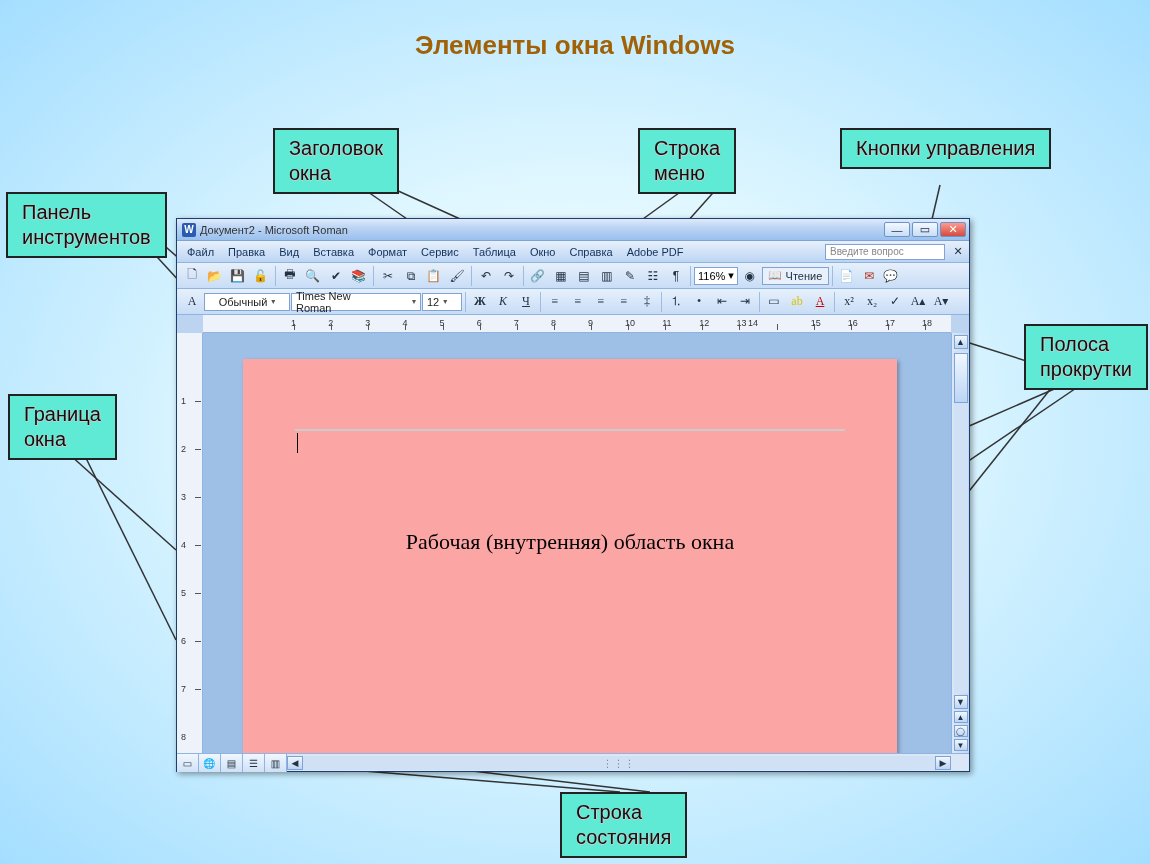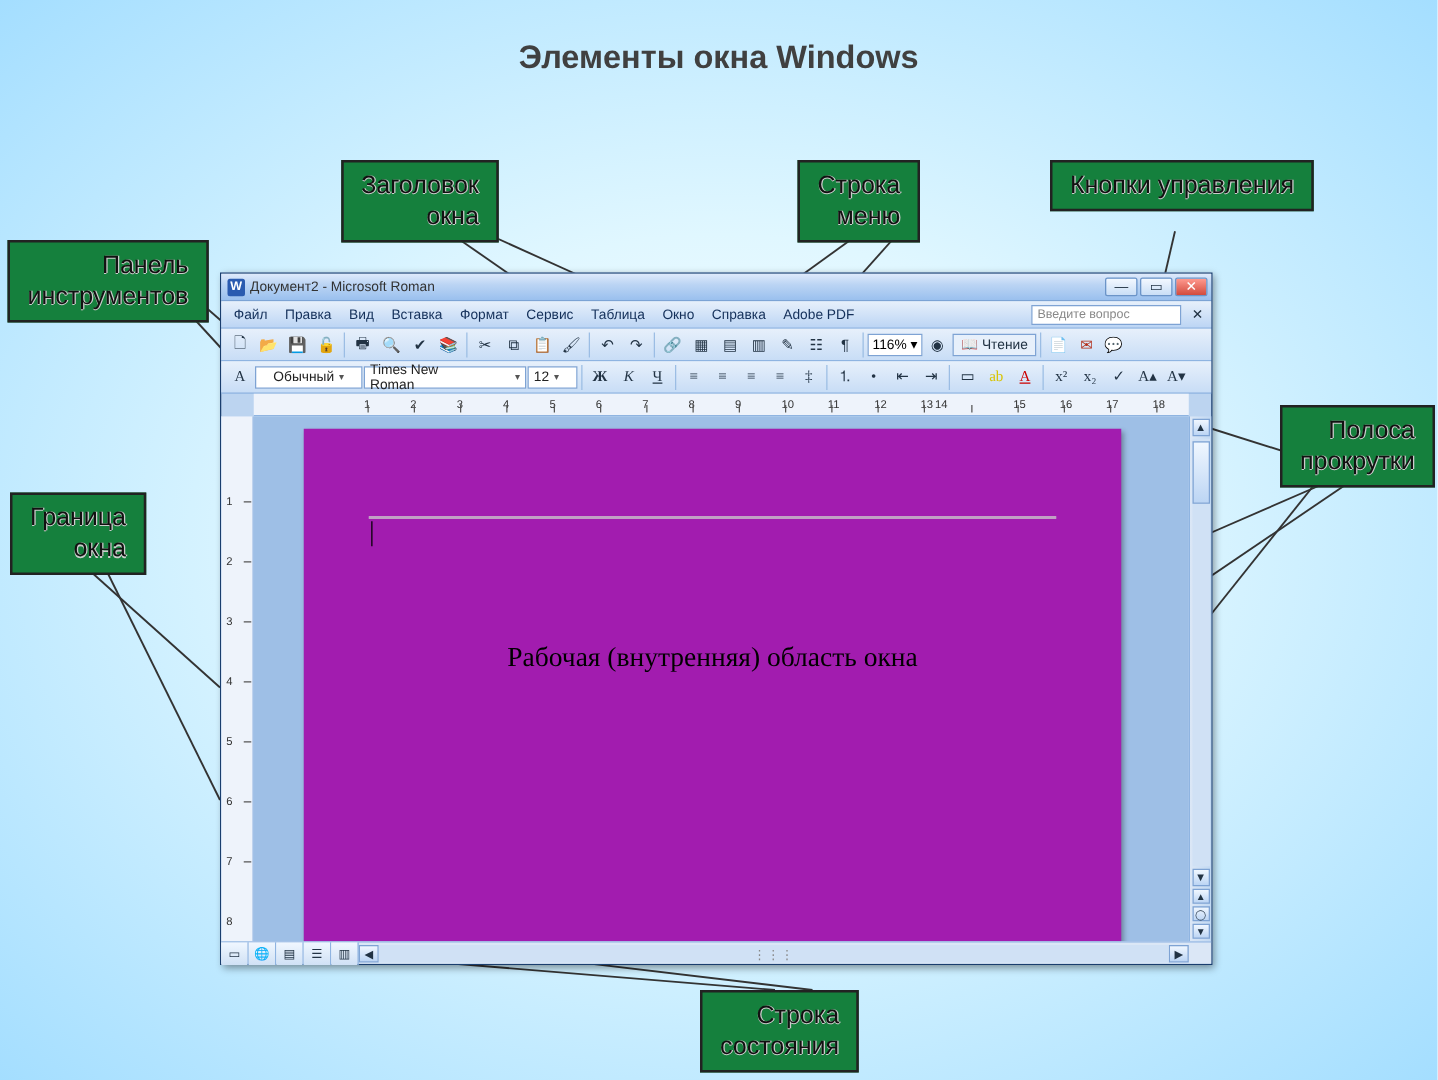--- a/index.html
+++ b/index.html
@@ -5,31 +5,31 @@
   * { box-sizing: border-box; margin: 0; padding: 0; }
   body {
     width: 1150px; height: 864px;
     font-family: Arial, Helvetica, sans-serif;
     background: radial-gradient(ellipse at center, #ffffff 0%, #e0f7ff 40%, #a4deff 100%);
     position: relative;
     overflow: hidden;
   }
   .slide-title {
     position: absolute; top: 30px; left: 0; width: 100%;
-    text-align: center; font-size: 26px; font-weight: bold; color: #404040;
+    text-align: center; font-size: 26px; font-weight: bold; color: #a16207;
   }
   svg.connectors { position: absolute; inset: 0; pointer-events: none; }
 
   .callout {
     position: absolute;
     border: 2px solid #222;
-    background: #15803d;
+    background: #5eead4;
     padding: 6px 14px;
     font-size: 20px;
-    text-align: right;
+    text-align: left;
     line-height: 1.25;
     color: #111;
     text-shadow: 1px 0 0 #ccc, 0 1px 0 #ccc;
   }
   .callout .top { display: block; }
   .callout .bot { display: block; }
 
   
   .word-window {
     position: absolute;
@@ -87,21 +87,21 @@
   .ruler-h .tick{position:absolute;top:9px;width:1px;height:6px;background:#555;}
   .ruler-h .lab{position:absolute;top:3px;font-size:9px;color:#333;}
 
   .doc-area {
     flex:1 1 auto; display:flex; background:#bcd4f0; position:relative; overflow:hidden;
   }
   .ruler-v { width:26px;background:#eef3fb;border-right:1px solid #8fb4e1;position:relative;}
   .ruler-v .tick{position:absolute;left:18px;height:1px;width:6px;background:#555;}
   .ruler-v .lab{position:absolute;left:4px;font-size:9px;color:#333;}
   .work{ flex:1 1 auto; position:relative; background:#9ebfe6; overflow:hidden;}
-  .page{ position:absolute; left:40px; top:10px; width:654px; height:100%; background:#a21caf; box-shadow:2px 2px 4px rgba(0,0,0,.3);}
+  .page{ position:absolute; left:40px; top:26px; width:654px; height:100%; background:#fca5a5; box-shadow:2px 2px 4px rgba(0,0,0,.3);}
   .page .marginmark{position:absolute;border-top:1px solid #ccc;border-bottom:1px solid #ccc;top:70px;height:1px;left:52px;right:52px;}
   .page .doc-text{position:absolute;top:170px;width:100%;text-align:center;font-family:"Times New Roman",serif;font-size:22px;color:#000;}
   .cursor{position:absolute;left:54px;top:74px;width:1px;height:20px;background:#000;}
   .scroll-v{ width:18px;background:linear-gradient(to right,#dbe7f6,#c1d8f2);border-left:1px solid #8fb4e1;display:flex;flex-direction:column;align-items:center;padding:2px 0;}
   .scroll-v .sbtn{width:14px;height:14px;background:linear-gradient(to bottom,#f0f7ff,#bcd5f4);border:1px solid #7ea3d4;display:flex;align-items:center;justify-content:center;font-size:9px;color:#234;}
   .scroll-v .track{flex:1;width:14px;margin:2px 0;background:#d0e1f5;position:relative;}
   .scroll-v .thumb{position:absolute;top:2px;left:0;width:14px;height:50px;background:linear-gradient(to bottom,#f0f7ff,#bcd5f4);border:1px solid #7ea3d4;}
   .navbtn{width:14px;height:12px;margin-top:2px;background:linear-gradient(to bottom,#f0f7ff,#bcd5f4);border:1px solid #7ea3d4;font-size:8px;display:flex;align-items:center;justify-content:center;color:#234;}
 
   .hscroll-row{display:flex;height:18px;background:#dbe7f6;border-top:1px solid #8fb4e1;}

